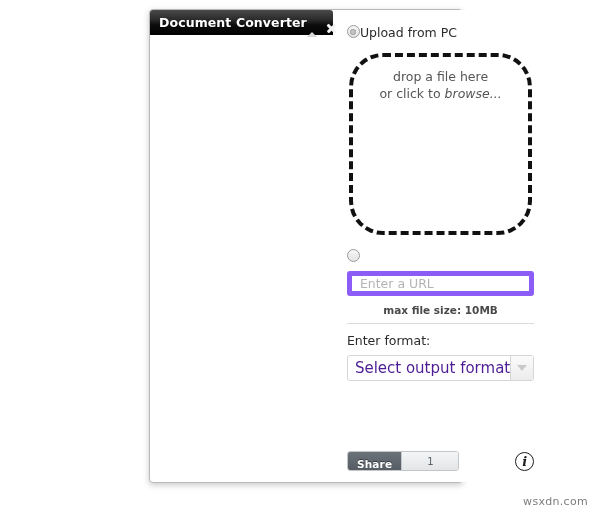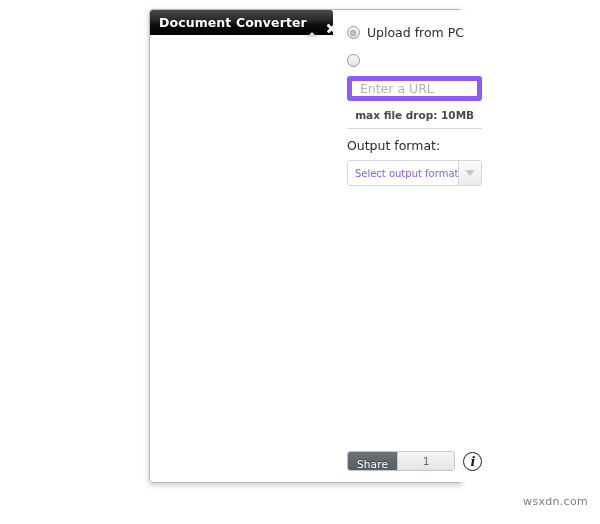--- a/index.html
+++ b/index.html
@@ -91,22 +91,21 @@
     padding: 0 14px;
     box-sizing: border-box;
     display: flex;
     flex-direction: column;
     background: #ffffff;
   }
 
   
   .radio-row {
     display: flex;
-    align-items: center;
-    gap: 7px;
+    align-items: flex-start;
     cursor: pointer;
   }
   .radio-pc   { margin-top: 15px; }
   .radio-url  { margin-top: 14px; }
 
   .radio {
     width: 13px;
     height: 13px;
     border-radius: 50%;
     box-sizing: border-box;
@@ -205,22 +204,22 @@
     align-items: stretch;
     background: #ffffff;
     cursor: pointer;
     overflow: hidden;
   }
   .select-value {
     flex: 1 1 auto;
     display: flex;
     align-items: center;
     padding-left: 7px;
-    font-size: 10px;
-    color: #8b5cf6;
+    font-size: 15px;
+    color: #4c1d95;
     white-space: nowrap;
   }
   .select-arrow {
     flex: 0 0 22px;
     border-left: 1px solid #d6d6d6;
     background: linear-gradient(to bottom,#fbfbfb,#ececec);
     display: flex;
     align-items: center;
     justify-content: center;
   }
@@ -245,21 +244,21 @@
     height: 18px;
     border-radius: 3px;
     overflow: hidden;
     border: 1px solid #c3c6c9;
     cursor: pointer;
   }
   .share-btn {
     background: linear-gradient(to bottom,#6b7279,#4e555c);
     color: #ffffff;
     font-size: 10.5px;
-    font-weight: normal;
+    font-weight: bold;
     display: flex;
     align-items: center;
     padding: 12px 9px;
     text-shadow: 0 -1px 0 rgba(0,0,0,0.45);
     letter-spacing: 0.2px;
   }
   .share-count {
     background: linear-gradient(to bottom,#f4f5f6,#e3e5e7);
     color: #5c6268;
     font-size: 10px;
@@ -310,32 +309,36 @@
     </div>
   </div>
 
   <div class="wbody">
 
     <div class="radio-row radio-pc">
       <span class="radio checked"></span>
       <span class="radio-label">Upload from PC</span>
     </div>
 
+    <div class="dropzone">
+      <div class="dz-line1">drop a file here</div>
+      <div class="dz-line2"><span>or click to </span><i>browse...</i></div>
+    </div>
 
     <div class="radio-row radio-url">
       <span class="radio"></span>
     </div>
 
     <input class="url-input" type="text" placeholder="Enter a URL" style="">
 
-    <div class="maxsize">max file drop: 10MB</div>
+    <div class="maxsize">max file size: 10MB</div>
 
     <div class="divider"></div>
 
-    <div class="out-label">Output format:</div>
+    <div class="out-label">Enter format:</div>
 
     <div class="select-wrap">
       <div class="select-value">Select output format</div>
       <div class="select-arrow">
           <span></span>
         </div>
     </div>
 
     <div class="footer">
       <div class="share-widget">

